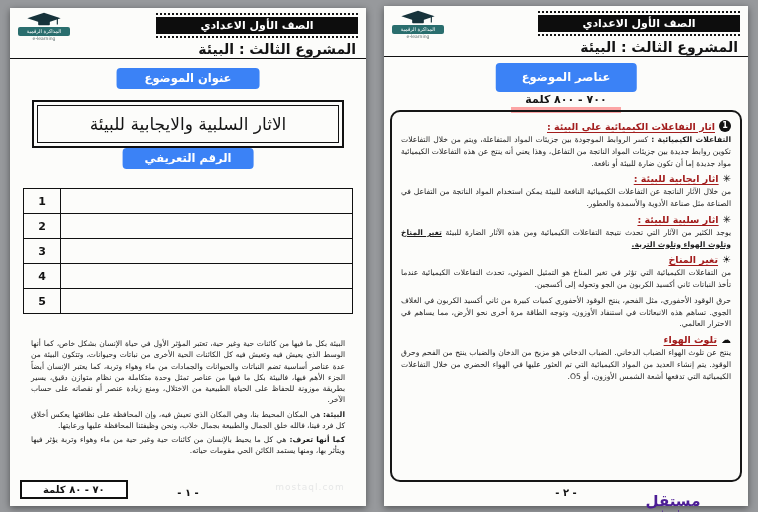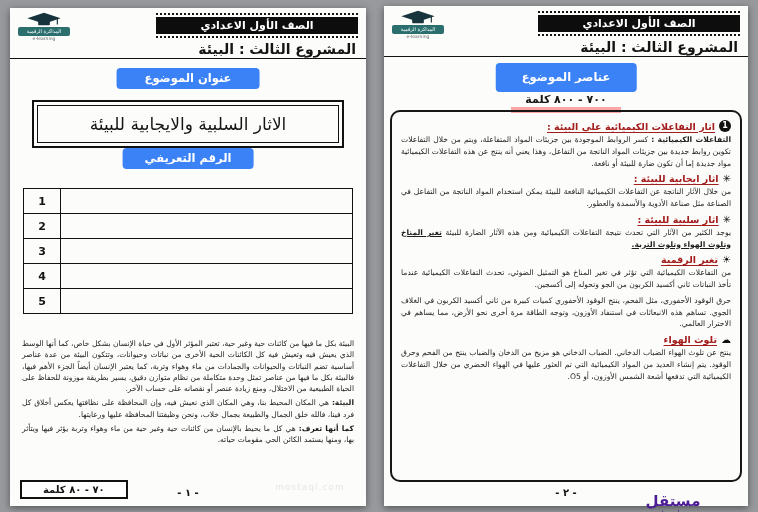--- a/index.html
+++ b/index.html
@@ -45,21 +45,21 @@
                border:2.5px solid #111; box-shadow: inset 0 0 0 3px #fcfcfa, inset 0 0 0 4px #111;
                display:flex; align-items:center; justify-content:center;
                font-size:17px; font-weight:normal; }
   .table-wrap { position:absolute; top:180px; left:13px; right:13px; direction:ltr; }
   .id-table { width:100%; border-collapse:collapse; }
   .id-table td { border:1.6px solid #111; height:22px; }
   .id-table td.num { width:34px; text-align:center; font-weight:bold; font-size:11px; }
 
   .intro-text { position:absolute; top:330px; left:8px; right:8px;
                 font-size:7.5px; line-height:1.5; text-align:justify; color:#1c1c1c; }
-  .intro-text p { margin:0 4px 3px; }
+  .intro-text p { margin:0 13px 3px; }
   .lead { font-weight:bold; }
 
   .word-box { position:absolute; left:10px; bottom:7px; border:2px solid #111;
               padding:2px 21px; font-weight:bold; font-size:10px; background:#fff; }
   .pageno { position:absolute; bottom:8px; left:0; right:0; text-align:center;
             font-weight:bold; font-size:10px; }
 
   
   .wc2-wrap { position:absolute; top:82px; left:0; right:0; text-align:center; }
   .wc2 { display:inline-block; font-weight:bold; font-size:11px;
@@ -197,21 +197,21 @@
       <div class="sec-head">
         <span class="sec-glyph">✳</span>
         <span class="sec-title">اثار سلبية للبيئة :</span>
       </div>
       <p class="sec-body"><span>يوجد الكثير من الآثار التي تحدث نتيجة التفاعلات الكيميائية ومن هذه الآثار الضارة للبيئة </span><span class="hl">تغير المناخ وتلوث الهواء وتلوث التربة.</span></p>
     </div>
 
     <div class="section">
       <div class="sec-head">
         <span class="sec-glyph">☀</span>
-        <span class="sec-title">تغير الرقمية</span>
+        <span class="sec-title">تغير المناخ</span>
       </div>
       <p class="sec-body"><span>من التفاعلات الكيميائية التي تؤثر في تغير المناخ هو التمثيل الضوئي، تحدث التفاعلات الكيميائية عندما تأخذ النباتات ثاني أكسيد الكربون من الجو وتحوله إلى أكسجين.</span></p>
       <p class="sec-body"><span>حرق الوقود الأحفوري، مثل الفحم، ينتج الوقود الأحفوري كميات كبيرة من ثاني أكسيد الكربون في الغلاف الجوي. تساهم هذه الانبعاثات في استنفاد الأوزون، وتوجه الطاقة مرة أخرى نحو الأرض، مما يساهم في الاحترار العالمي.</span></p>
     </div>
 
     <div class="section">
       <div class="sec-head">
         <span class="sec-glyph">☁</span>
         <span class="sec-title">تلوث الهواء</span>
       </div>

